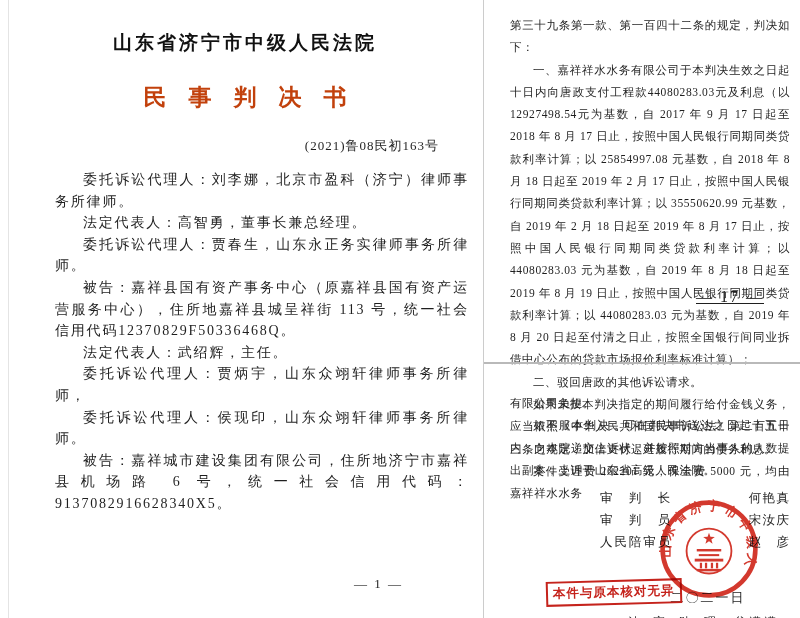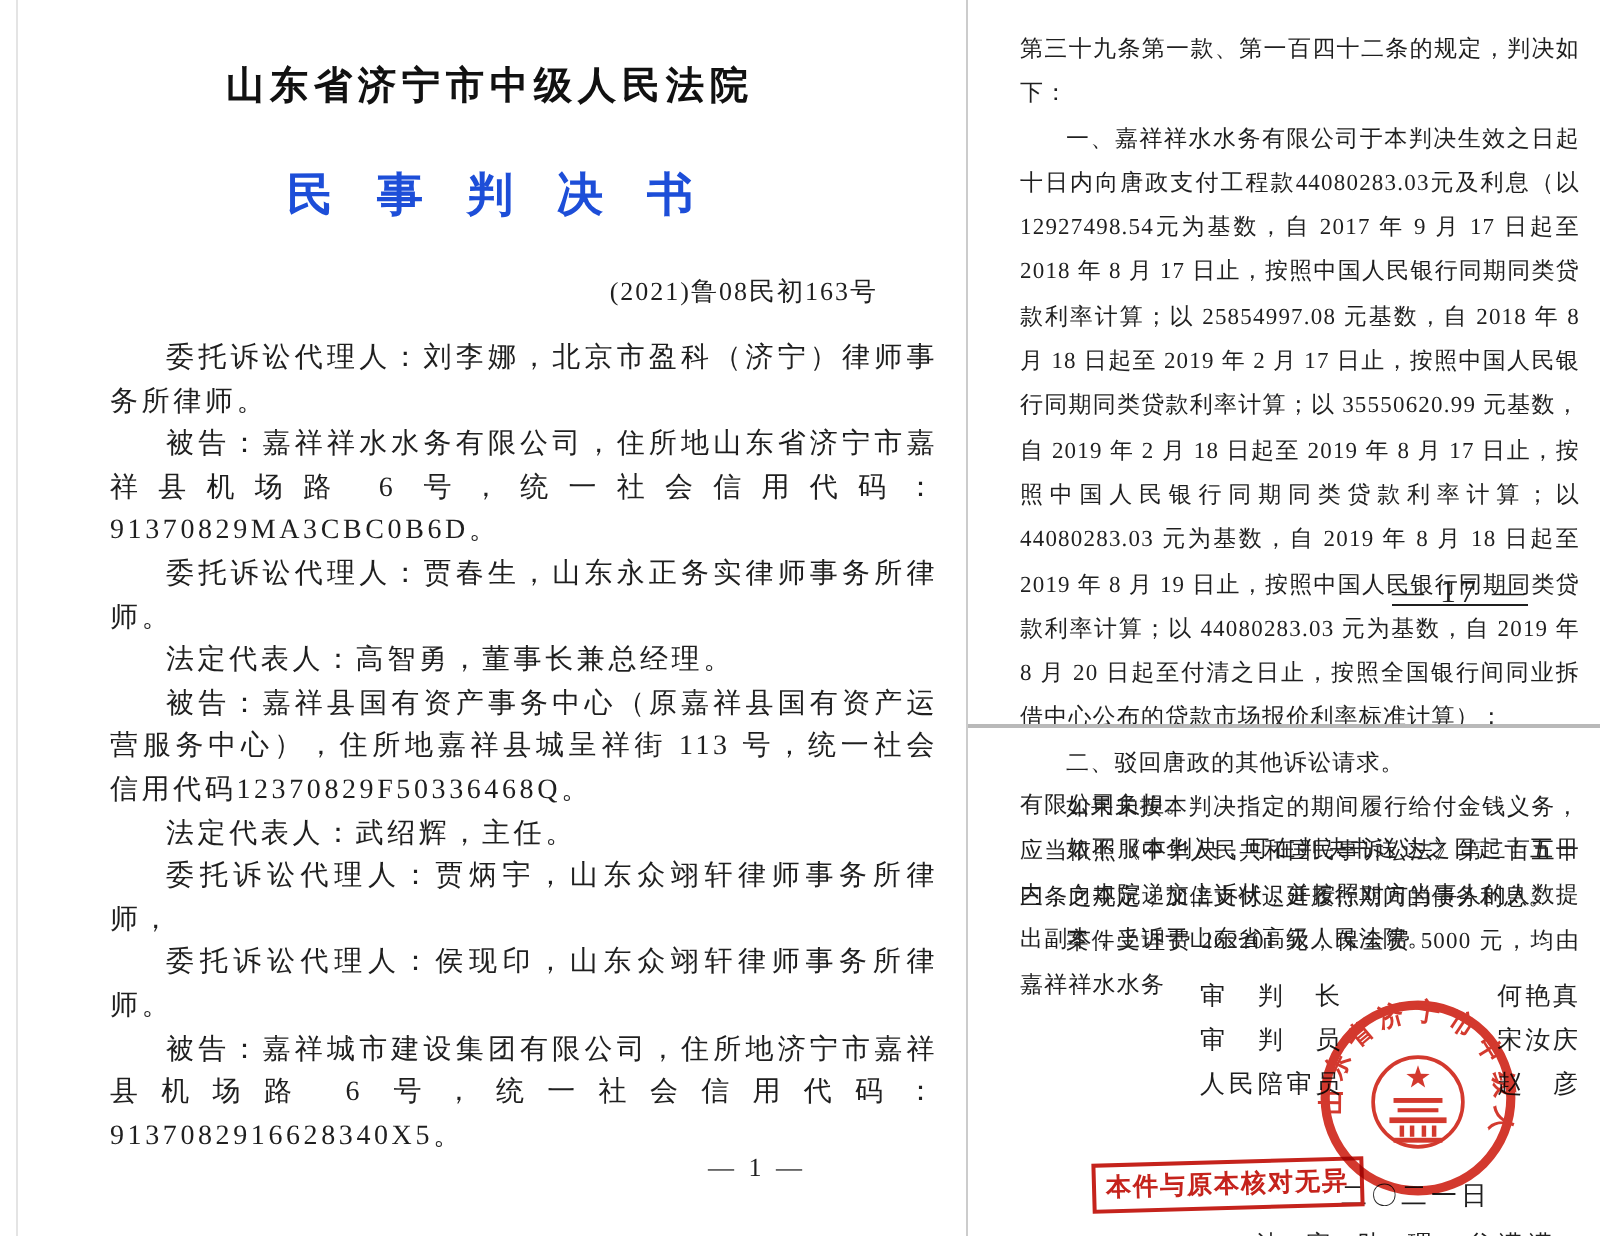--- a/index.html
+++ b/index.html
@@ -12,21 +12,21 @@
   .divider-v{position:absolute;left:483px;top:0;width:1px;height:618px;background:#cccccc;}
 
   
   .page-left{position:absolute;left:9px;top:0;width:472px;height:618px;}
   .court-name{
     margin:30px 0 0 0;text-align:center;font-size:19px;font-weight:bold;
     letter-spacing:3px;color:#111;
   }
   .doc-title{
     margin:26px 0 0 0;text-align:center;font-size:23px;font-weight:bold;
-    letter-spacing:22px;padding-left:22px;color:#1d4ed8;
+    letter-spacing:22px;padding-left:22px;color:#c2410c;
   }
   .case-no{margin:24px 42px 0 0;text-align:right;font-size:13px;letter-spacing:1px;}
   .body-left{margin:14px 10px 0 46px;width:414px;}
   .para-l{
     margin:0;font-size:14px;line-height:21.6px;letter-spacing:1.8px;
     text-align:justify;text-indent:2em;
   }
   .pageno-l{position:absolute;right:78px;bottom:26px;font-size:13px;letter-spacing:2px;}
 
   
@@ -74,23 +74,22 @@
 <div class="canvas">
   <div class="edge-line"></div>
 
   <div class="page-left">
     <h1 class="court-name">山东省济宁市中级人民法院</h1>
     <h2 class="doc-title">民事判决书</h2>
     <div class="case-no">(2021)鲁08民初163号</div>
     <div class="body-left">
 
         <p class="para-l">委托诉讼代理人：刘李娜，北京市盈科（济宁）律师事务所律师。</p>
-        <p class="para-l">被告：嘉祥祥水水务有限公司，住所地山东省济宁市嘉祥县机场路 6 号，统一社会信用代码：91370829MA3CBC0B6D。</p>
+        <p class="para-l">法定代表人：高智勇，董事长兼总经理。</p>
         <p class="para-l">委托诉讼代理人：贾春生，山东永正务实律师事务所律师。</p>
-        <p class="para-l">法定代表人：高智勇，董事长兼总经理。</p>
         <p class="para-l">被告：嘉祥县国有资产事务中心（原嘉祥县国有资产运营服务中心），住所地嘉祥县城呈祥街 113 号，统一社会信用代码12370829F50336468Q。</p>
         <p class="para-l">法定代表人：武绍辉，主任。</p>
         <p class="para-l">委托诉讼代理人：贾炳宇，山东众翊轩律师事务所律师，</p>
         <p class="para-l">委托诉讼代理人：侯现印，山东众翊轩律师事务所律师。</p>
         <p class="para-l">被告：嘉祥城市建设集团有限公司，住所地济宁市嘉祥县机场路 6 号，统一社会信用代码：9137082916628340X5。</p>
       </div>
     <div class="pageno-l">— 1 —</div>
   </div>
 
   <div class="divider-v"></div>

